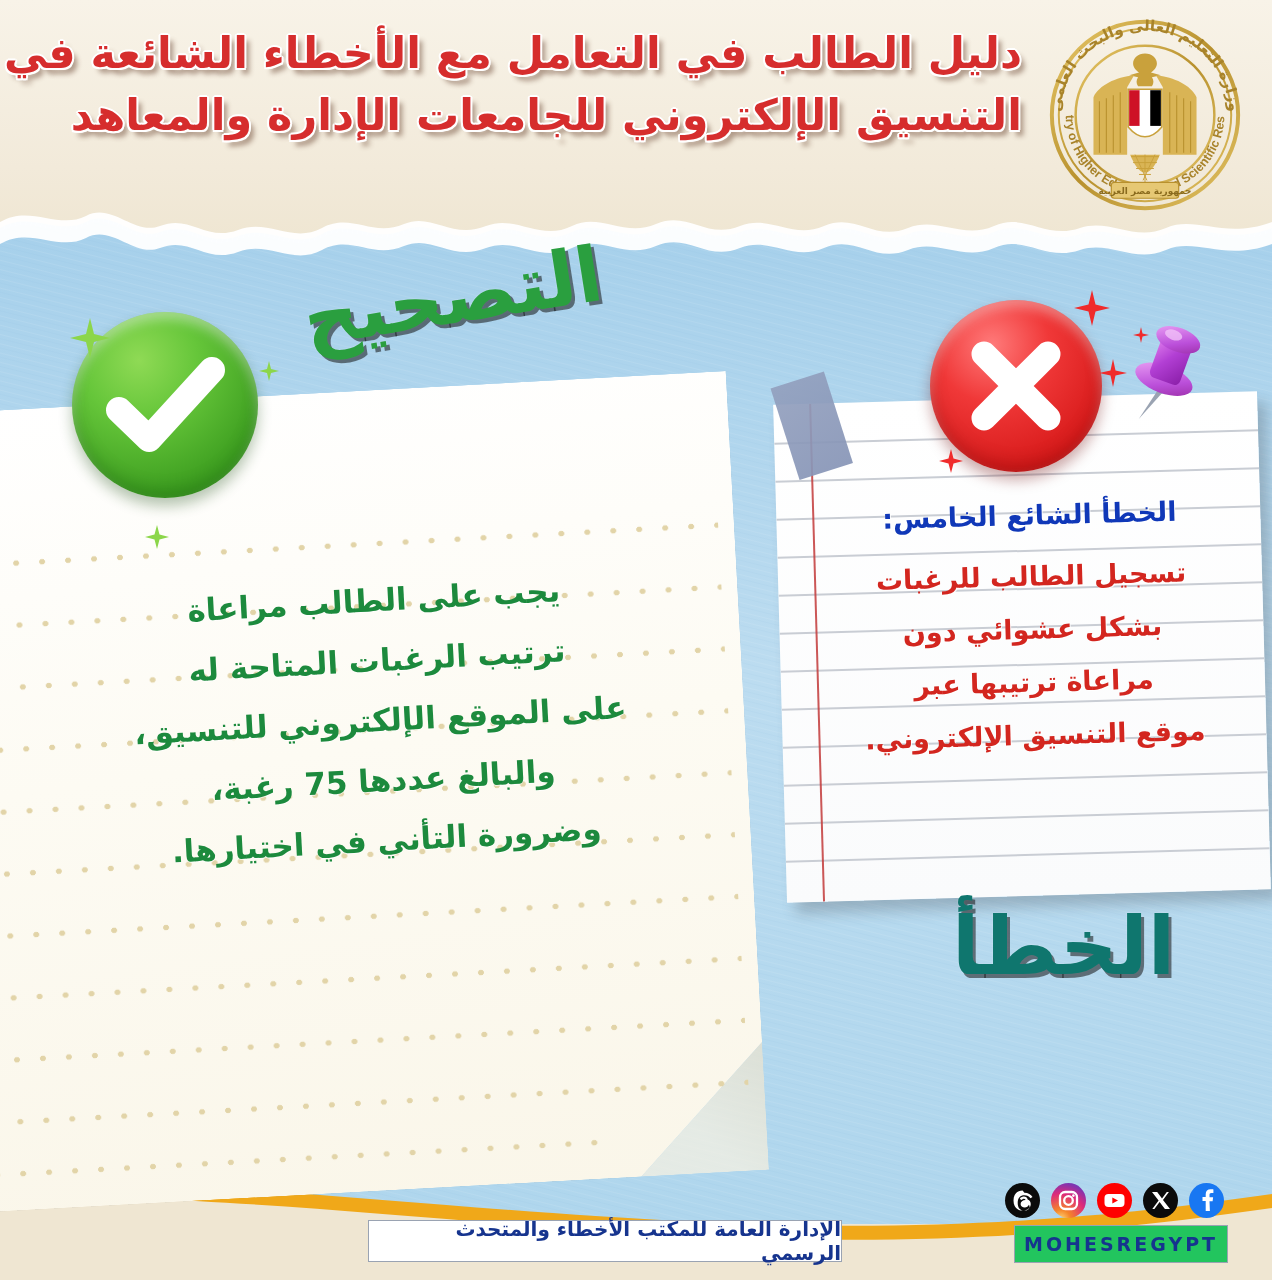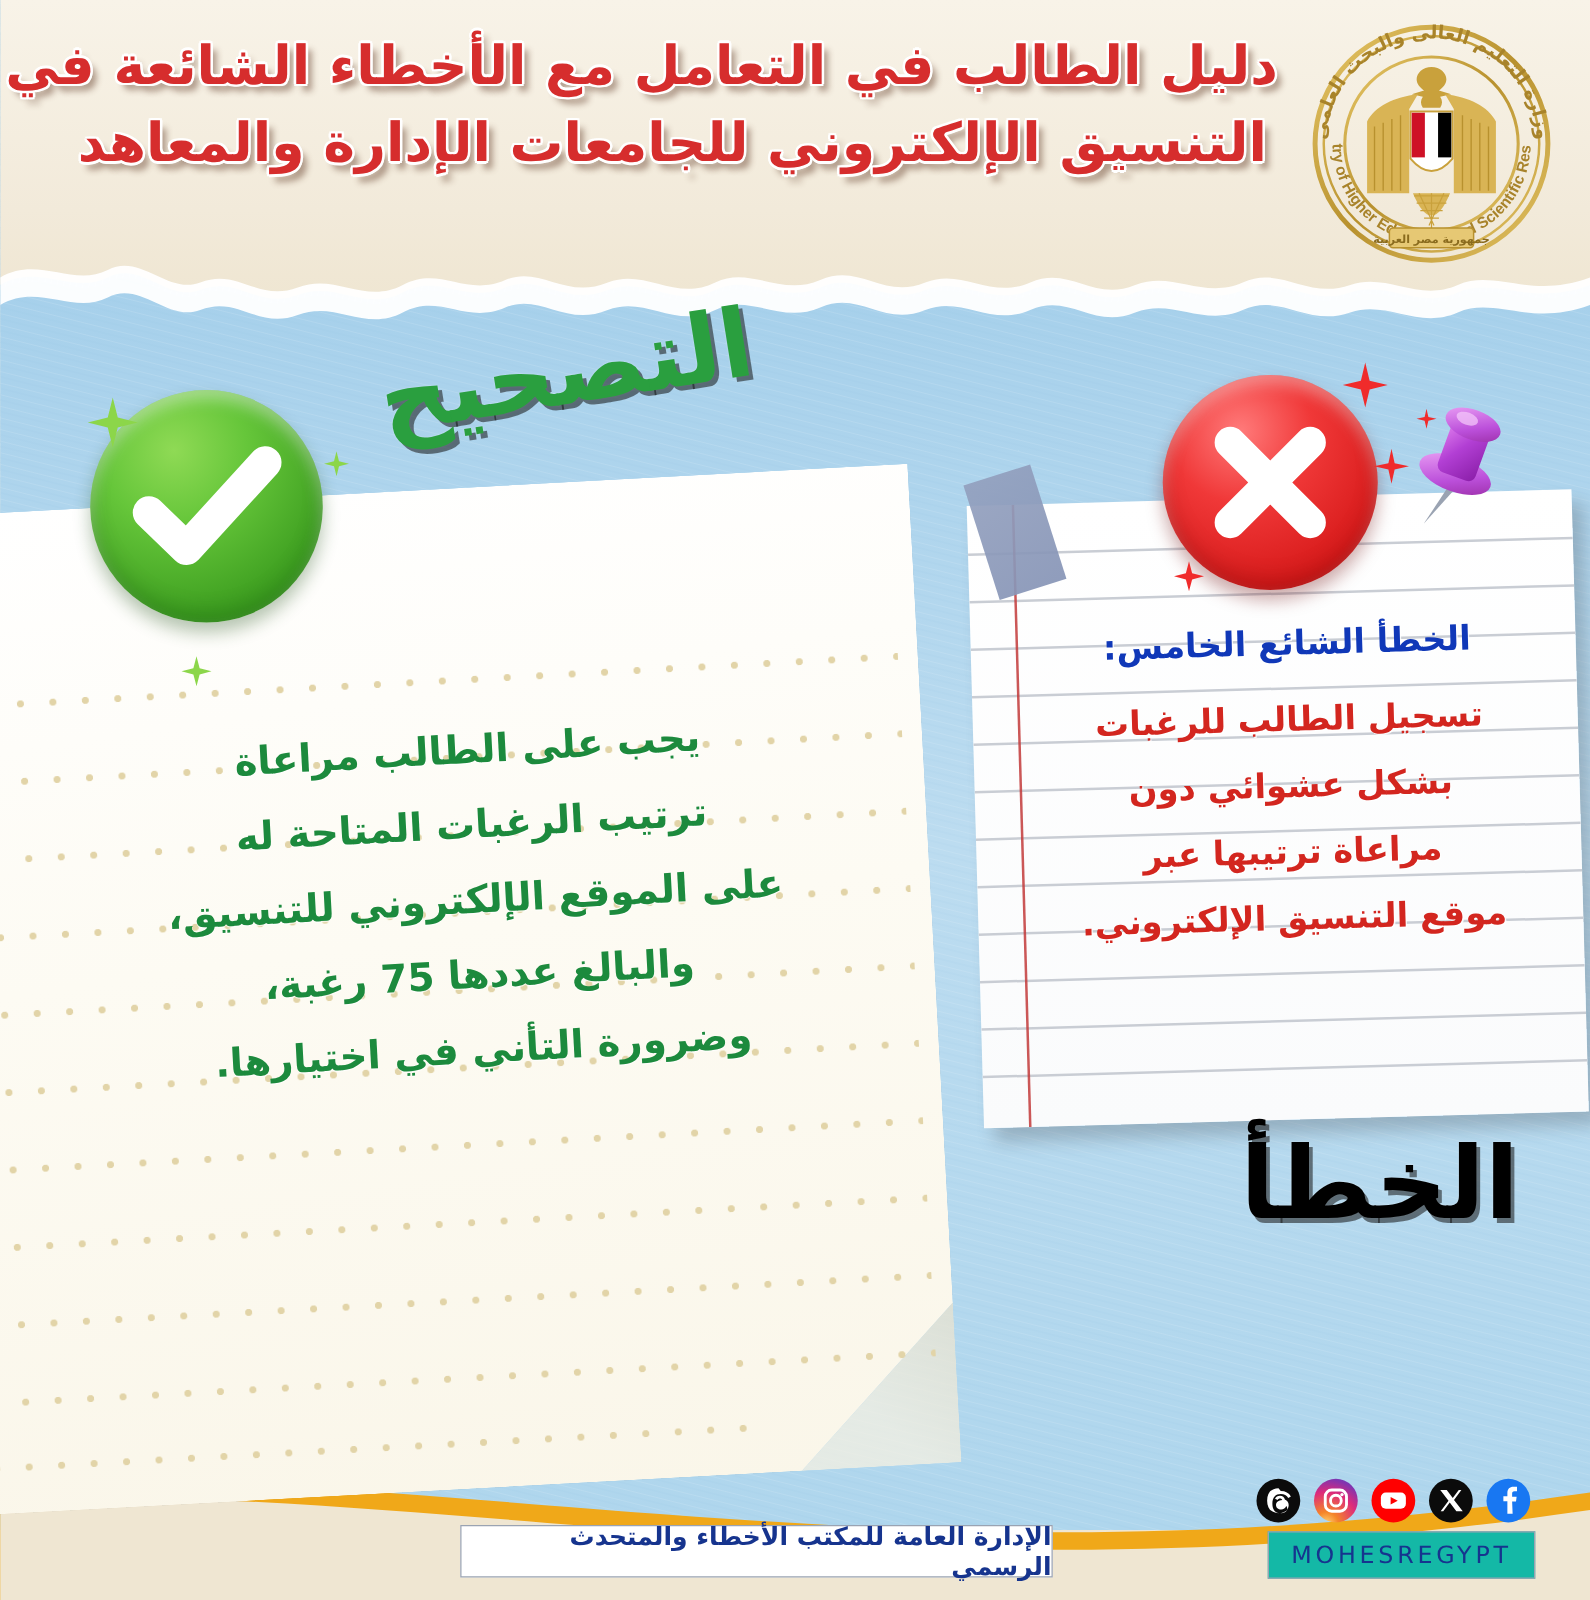--- a/index.html
+++ b/index.html
@@ -5,21 +5,21 @@
 <style>
   html,body{margin:0;padding:0;}
   body{
     width:1272px;height:1280px;overflow:hidden;position:relative;
     font-family:"DejaVu Sans","Liberation Sans",sans-serif;
     background:#EFE6D2;
   }
   #stage{position:absolute;inset:0;width:1272px;height:1280px;overflow:hidden;}
   .header-title{
     position:absolute;right:250px;top:22px;width:960px;
-    text-align:left;direction:rtl;
+    text-align:right;direction:rtl;
     font-family:"DejaVu Sans","Liberation Sans",sans-serif;
     font-weight:bold;font-size:43px;line-height:1.45;
     color:#D62D2D;letter-spacing:-0.5px;
     text-shadow:
        2px 0 0 #fff, -2px 0 0 #fff, 0 2px 0 #fff, 0 -2px 0 #fff,
        1.5px 1.5px 0 #fff, -1.5px 1.5px 0 #fff, 1.5px -1.5px 0 #fff, -1.5px -1.5px 0 #fff,
        5px 6px 5px rgba(90,50,30,.45);
     z-index:4;
   }
   .header-title .ln{display:block;white-space:nowrap;}
@@ -124,41 +124,40 @@
 
   
   .label-correct{
     position:absolute;left:302px;top:252px;z-index:11;
     direction:rtl;font-weight:bold;font-size:76px;color:#2A9F3F;
     transform:rotate(-9deg);
     text-shadow:3px 4px 0 rgba(20,20,20,.55), 0 0 2px rgba(255,255,255,.35);
   }
   .label-error{
     position:absolute;left:952px;top:900px;z-index:11;
-    direction:rtl;font-weight:bold;font-size:80px;color:#000000;
+    direction:rtl;font-weight:bold;font-size:80px;color:#0f766e;
     text-shadow:3px 4px 0 rgba(20,20,20,.55), 0 0 2px rgba(255,255,255,.35);
-    margin-left:40px;
   }
 
   
   .footer{position:absolute;left:0;bottom:0;width:1272px;height:100px;z-index:12;}
   .footer-pill{
     position:absolute;left:368px;bottom:18px;width:472px;height:40px;
     background:#FFFFFF;border:1.6px solid #9AA3B2;
     display:flex;align-items:center;justify-content:center;
     direction:rtl;font-weight:bold;font-size:20px;color:#16348E;
   }
   .social-row{position:absolute;right:48px;bottom:62px;display:flex;gap:11px;z-index:13;}
   .soc{width:35px;height:35px;border-radius:50%;display:flex;align-items:center;justify-content:center;}
   .soc svg{display:block;}
   .handle-pill{
     position:absolute;right:44px;bottom:17px;width:212px;height:36px;
-    background:#14b8a6;border:1.4px solid #9AA3B2;
+    background:#22c55e;border:1.4px solid #9AA3B2;
     display:flex;align-items:center;justify-content:center;
-    font-weight:normal;font-size:19px;letter-spacing:3px;color:#16348E;
+    font-weight:bold;font-size:19px;letter-spacing:3px;color:#16348E;
     direction:ltr;
   }
 </style>
 </head>
 <body>
 
 <div id="stage">
 
   <svg class="blue-area" viewBox="0 0 1272 1224" preserveAspectRatio="none" style="position:absolute;left:0;top:0;z-index:1;">
     <defs>

